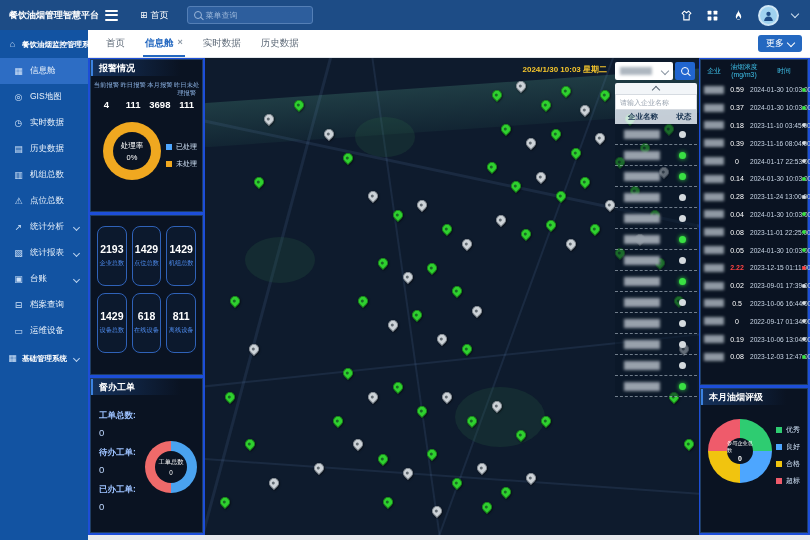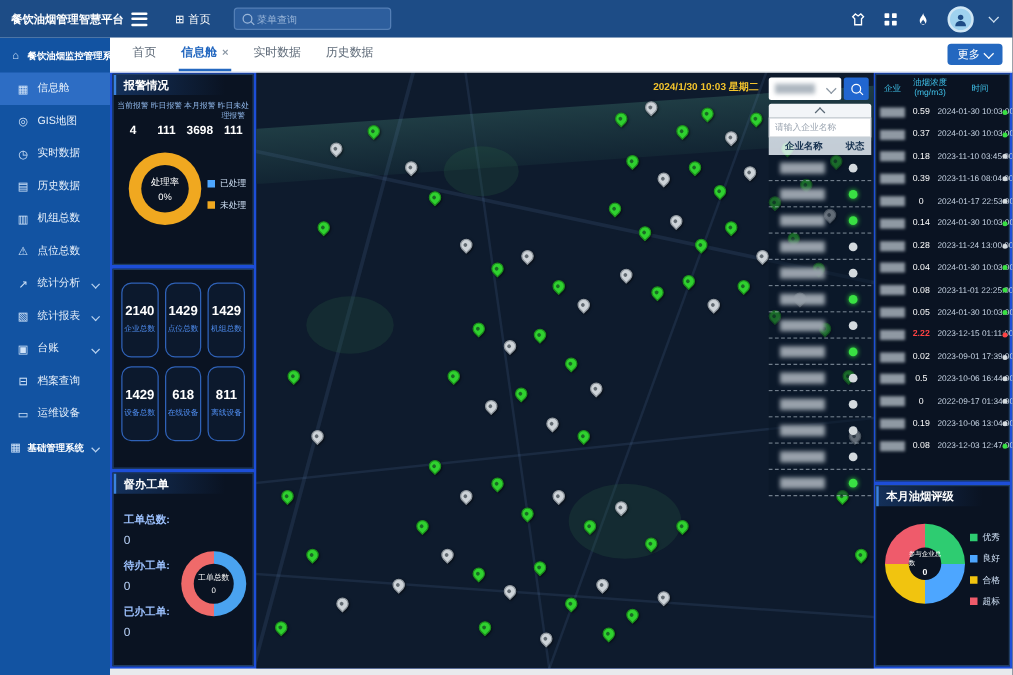--- a/index.html
+++ b/index.html
@@ -287,21 +287,21 @@
         <div class="lg-row">
           <span class="lg-sq" style="background: rgb(240, 168, 32);"></span>
           <span>未处理</span>
         </div>
       </div>
   </div>
 
   <div class="panel devices">
     <div class="dev-grid" id="dev-grid">
         <div class="dev-card">
-          <div class="d-val">2140</div>
+          <div class="d-val">2193</div>
           <div class="d-lab">企业总数</div>
         </div>
         <div class="dev-card">
           <div class="d-val">1429</div>
           <div class="d-lab">点位总数</div>
         </div>
         <div class="dev-card">
           <div class="d-val">1429</div>
           <div class="d-lab">机组总数</div>
         </div>

